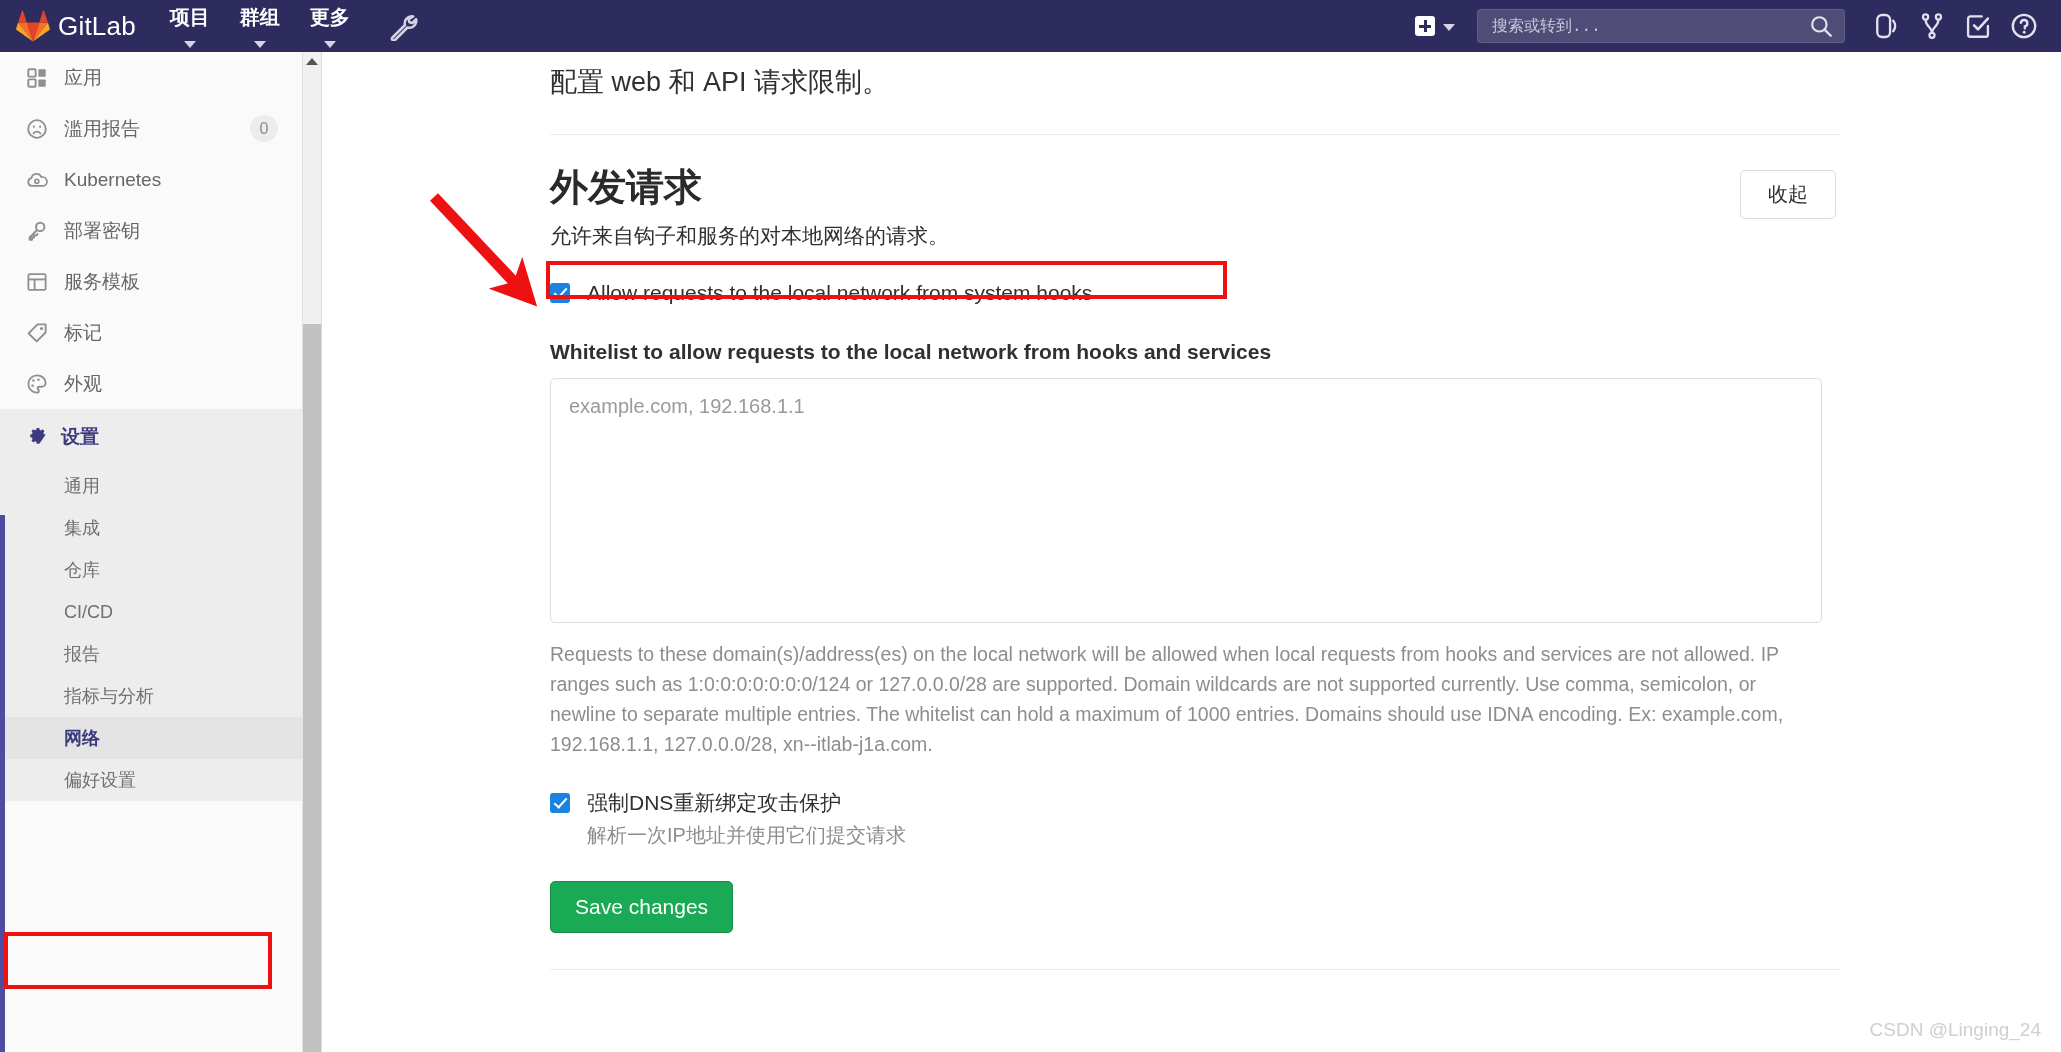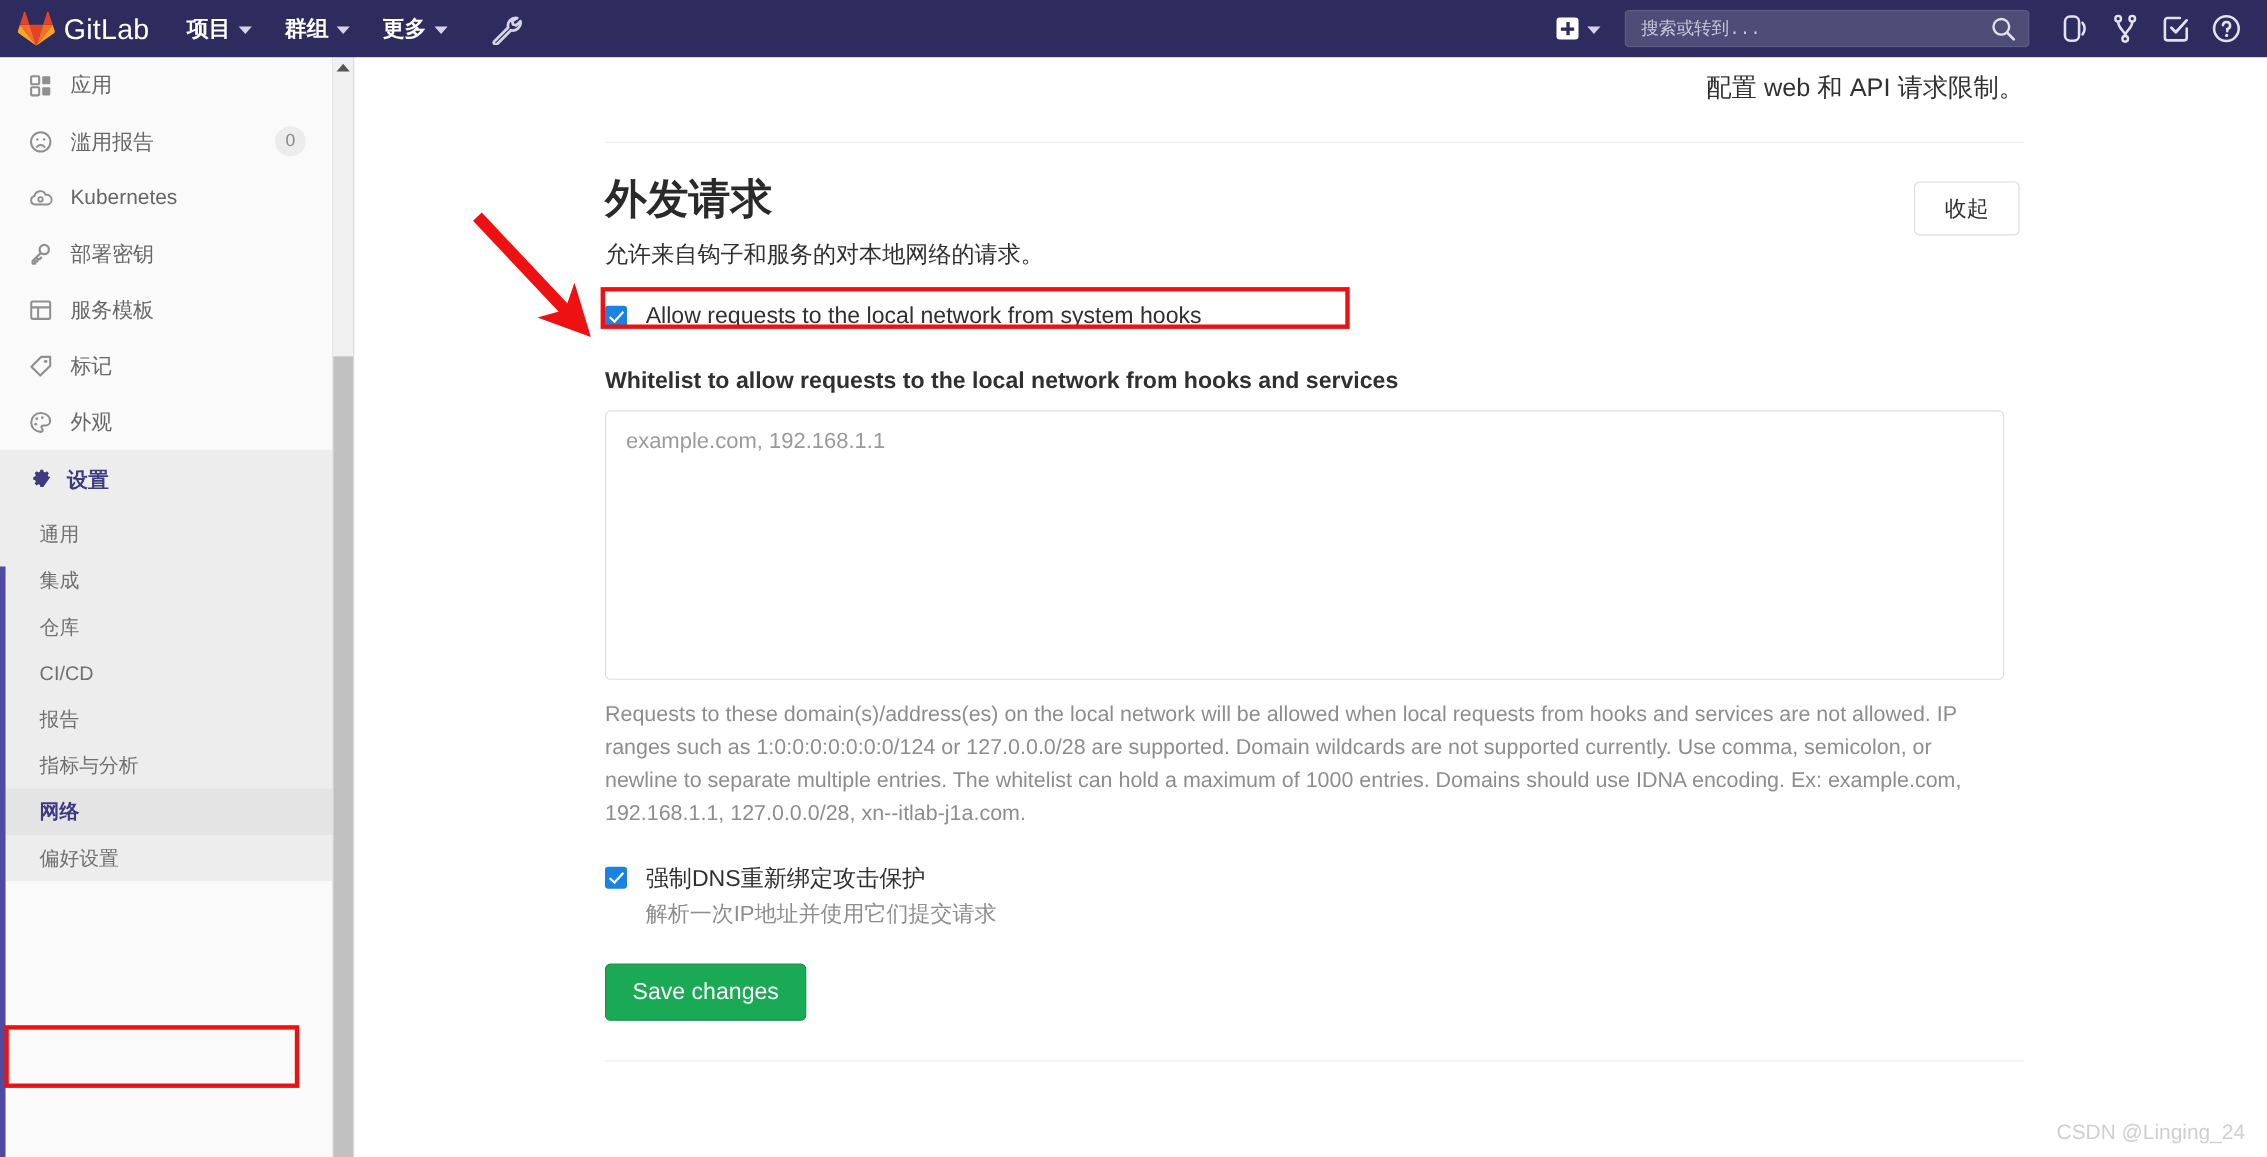--- a/index.html
+++ b/index.html
@@ -45,20 +45,21 @@
   .nav-item {
     color: #ffffff;
     font-size: 20px;
     font-weight: bold;
     margin-right: 30px;
     display: flex;
     align-items: center;
     gap: 7px;
     white-space: nowrap;
     cursor: pointer;
+    flex-direction: column;
   }
   .caret {
     display: inline-block;
     width: 0; height: 0;
     border-left: 6px solid transparent;
     border-right: 6px solid transparent;
     border-top: 7px solid #d5d3e4;
     margin-top: 3px;
   }
   .nav-wrench {
@@ -194,21 +195,21 @@
   .settings-bar {
     position: absolute;
     left: 0;
     width: 5px;
     background: #4f4ba0;
   }
   .sub-item {
     height: 42px;
     display: flex;
     align-items: center;
-    padding-left: 36px;
+    padding-left: 64px;
     box-sizing: border-box;
     font-size: 18px;
     color: #707070;
     cursor: pointer;
   }
   .sub-item.active {
     color: #3d3a80;
     font-weight: bold;
     background: #e4e4e4;
   }
@@ -257,25 +258,24 @@
     overflow: hidden;
     z-index: 10;
   }
   #main-inner {
     position: absolute;
     top: 0;
     left: 227px;
     width: 1290px;
   }
   .lead-line {
-    font-size: 23px;
+    font-size: 27px;
     color: #303030;
     padding-top: 12px;
     white-space: nowrap;
-    text-align: right;
   }
   .hr {
     border-top: 1px solid #ededed;
     margin-top: 34px;
   }
   .section-head {
     display: flex;
     align-items: flex-start;
     justify-content: space-between;
     margin-top: 31px;

